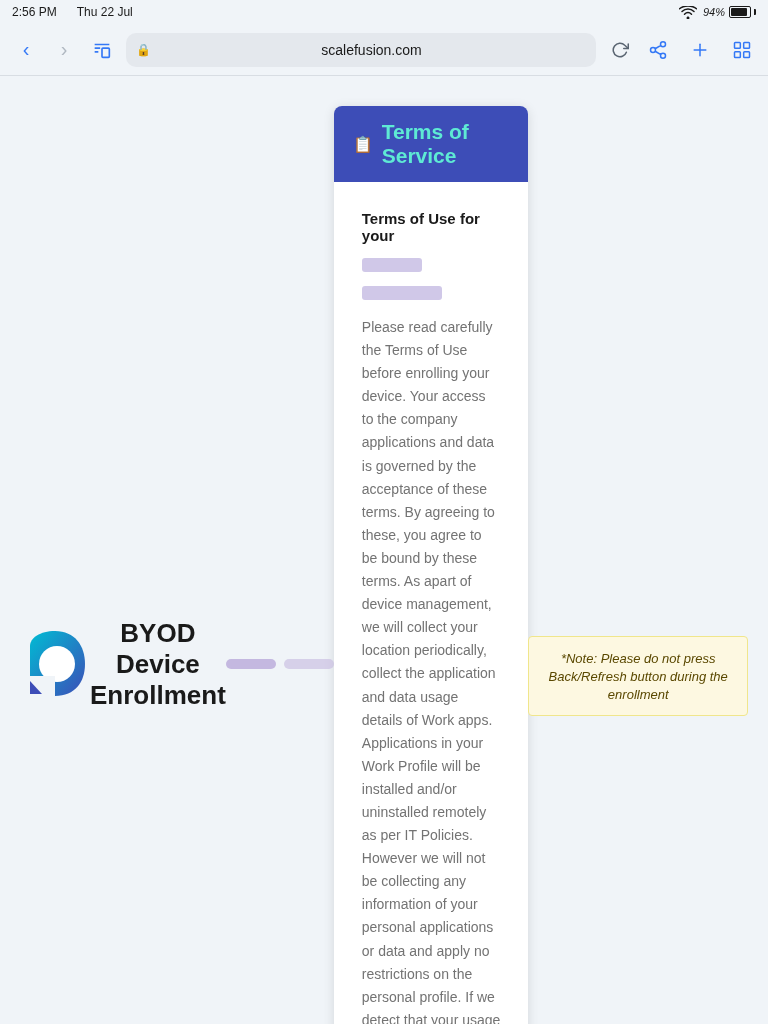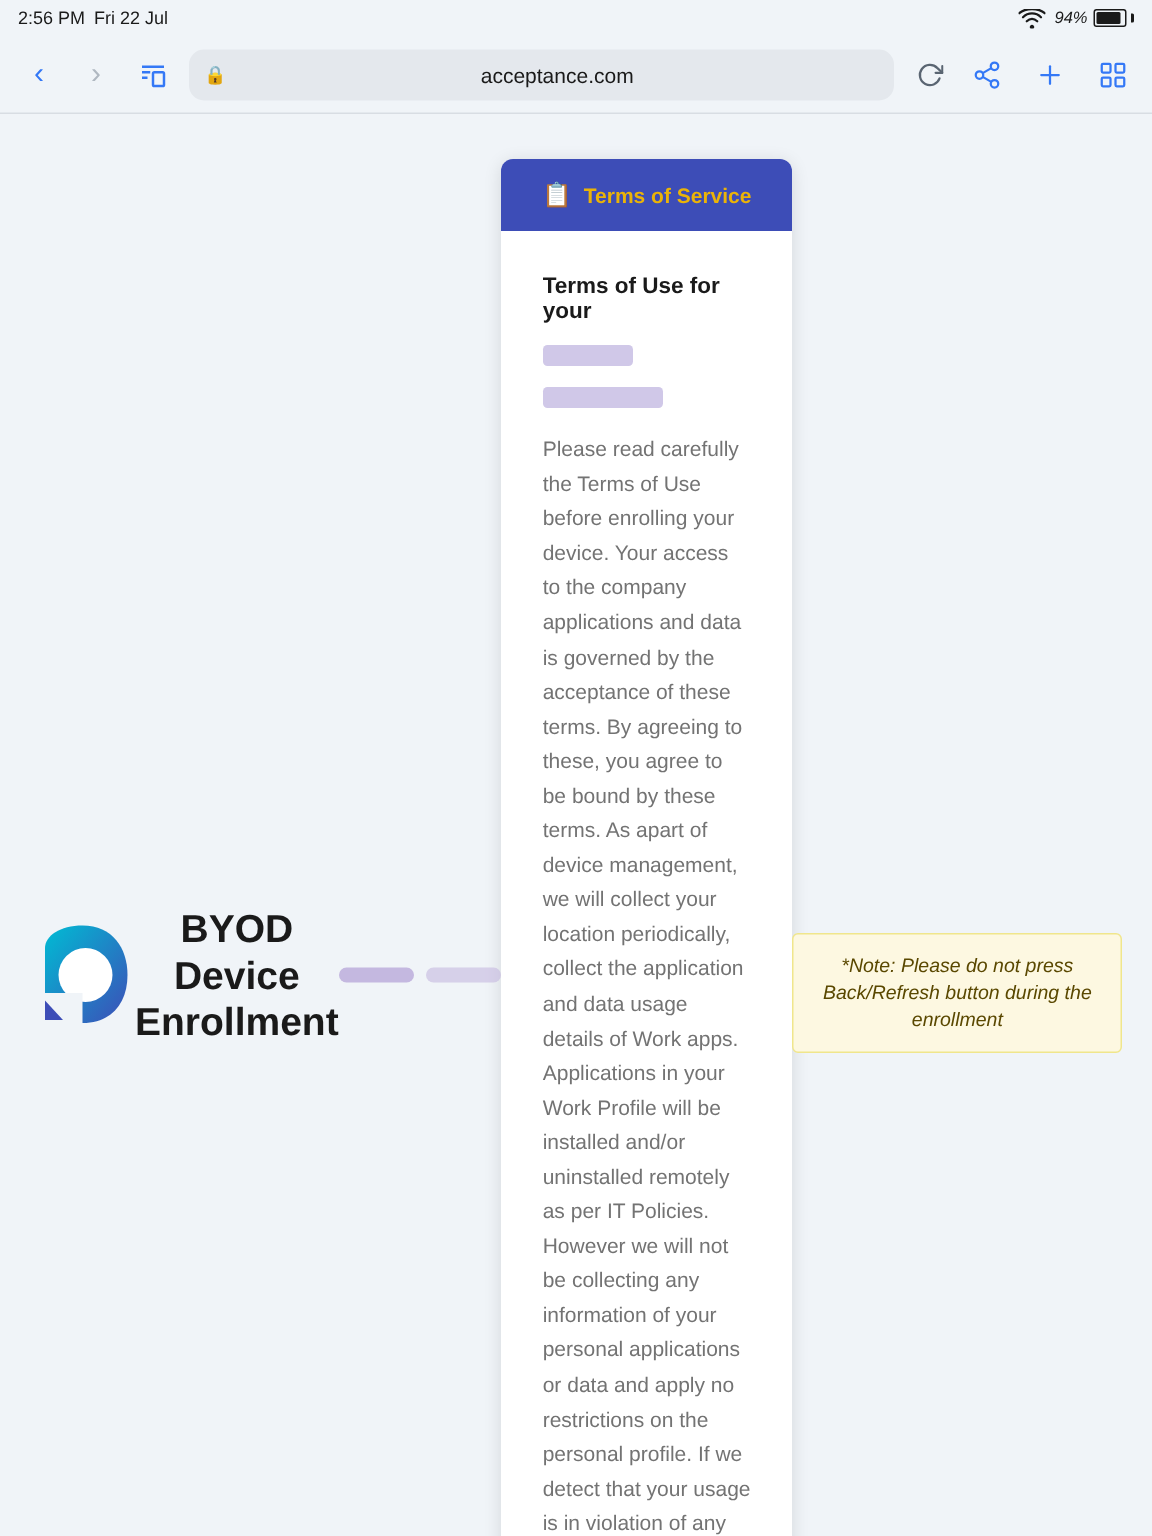--- a/index.html
+++ b/index.html
@@ -22,21 +22,21 @@
       align-items: center;
       justify-content: space-between;
       padding: 0 12px;
       font-size: 12px;
       font-weight: 500;
       color: #1a1a1a;
     }
     .status-left {
       display: flex;
       align-items: center;
-      gap: 6px;
+      gap: 20px;
     }
     .status-right {
       display: flex;
       align-items: center;
       gap: 6px;
       font-style: italic;
     }
     .battery-icon {
       display: flex;
       align-items: center;
@@ -203,22 +203,22 @@
       display: flex;
       align-items: center;
       justify-content: center;
       gap: 8px;
     }
     .card-header-icon {
       color: #fff;
       font-size: 16px;
     }
     .card-header-title {
-      color: #eab308;
-      font-size: 14px;
+      color: #5eead4;
+      font-size: 21px;
       font-weight: 600;
     }
 
     .card-body {
       padding: 28px 28px 32px;
     }
 
     .terms-use-title {
       font-size: 15px;
       font-weight: 700;
@@ -274,21 +274,21 @@
       color: #5a4800;
       font-style: italic;
     }
   </style>
 </head>
 <body>
 
 <div class="status-bar">
   <div class="status-left">
     <span>2:56 PM</span>
-    <span>Fri 22 Jul</span>
+    <span>Thu 22 Jul</span>
   </div>
   <div class="status-right">
 
     <svg width="18" height="13" viewBox="0 0 18 13">
       <path d="M9 10.5 C 9.8 10.5 10.5 11.2 10.5 12 C 10.5 12.8 9.8 13.5 9 13.5 C 8.2 13.5 7.5 12.8 7.5 12 C 7.5 11.2 8.2 10.5 9 10.5Z" fill="#1a1a1a"></path>
       <path d="M5.5 8.2 C 6.6 7.1 8 6.5 9 6.5 C 10 6.5 11.4 7.1 12.5 8.2" fill="none" stroke="#1a1a1a" stroke-width="1.5" stroke-linecap="round"></path>
       <path d="M3 5.5 C 4.7 3.8 6.8 3 9 3 C 11.2 3 13.3 3.8 15 5.5" fill="none" stroke="#1a1a1a" stroke-width="1.5" stroke-linecap="round"></path>
       <path d="M0.5 2.8 C 3 0.5 5.9 0 9 0 C 12.1 0 15 0.5 17.5 2.8" fill="none" stroke="#1a1a1a" stroke-width="1.5" stroke-linecap="round"></path>
     </svg>
 
@@ -306,21 +306,21 @@
   <div class="nav-btn">‹</div>
   <div class="nav-btn disabled">›</div>
   <div class="bookmark-btn">
     <svg width="22" height="22" viewBox="0 0 24 24" fill="none" stroke="#3478f6" stroke-width="1.8">
       <path d="M4 6h16M4 10h6M4 14h4"></path>
       <rect x="12" y="10" width="8" height="10" rx="1"></rect>
     </svg>
   </div>
   <div class="url-bar">
     <span class="lock-icon">🔒</span>
-    <span class="url-text">acceptance.com</span>
+    <span class="url-text">scalefusion.com</span>
   </div>
   <div class="refresh-btn">
     <svg width="18" height="18" viewBox="0 0 24 24" fill="none" stroke="#5a6572" stroke-width="2">
       <path d="M23 4v6h-6" stroke-linecap="round" stroke-linejoin="round"></path>
       <path d="M20.49 15a9 9 0 1 1-2.12-9.36L23 10" stroke-linecap="round" stroke-linejoin="round"></path>
     </svg>
   </div>
   <div class="browser-actions">
     <div class="action-btn">
       <svg width="20" height="20" viewBox="0 0 24 24" fill="none" stroke="#3478f6" stroke-width="1.8">

